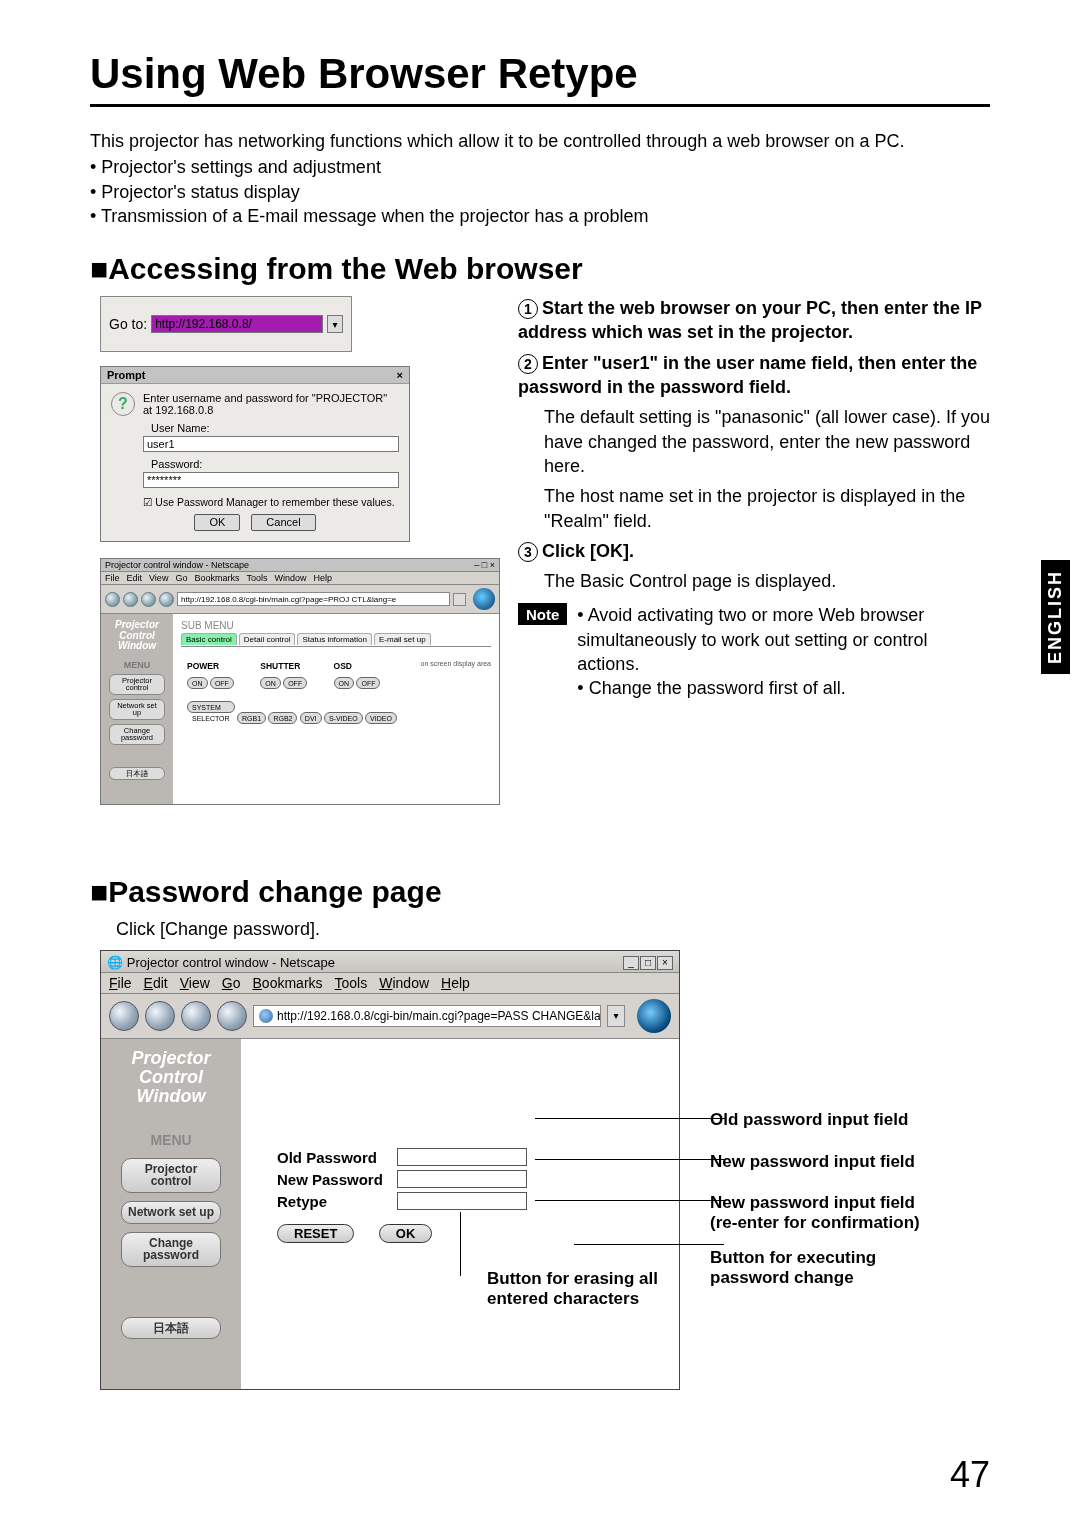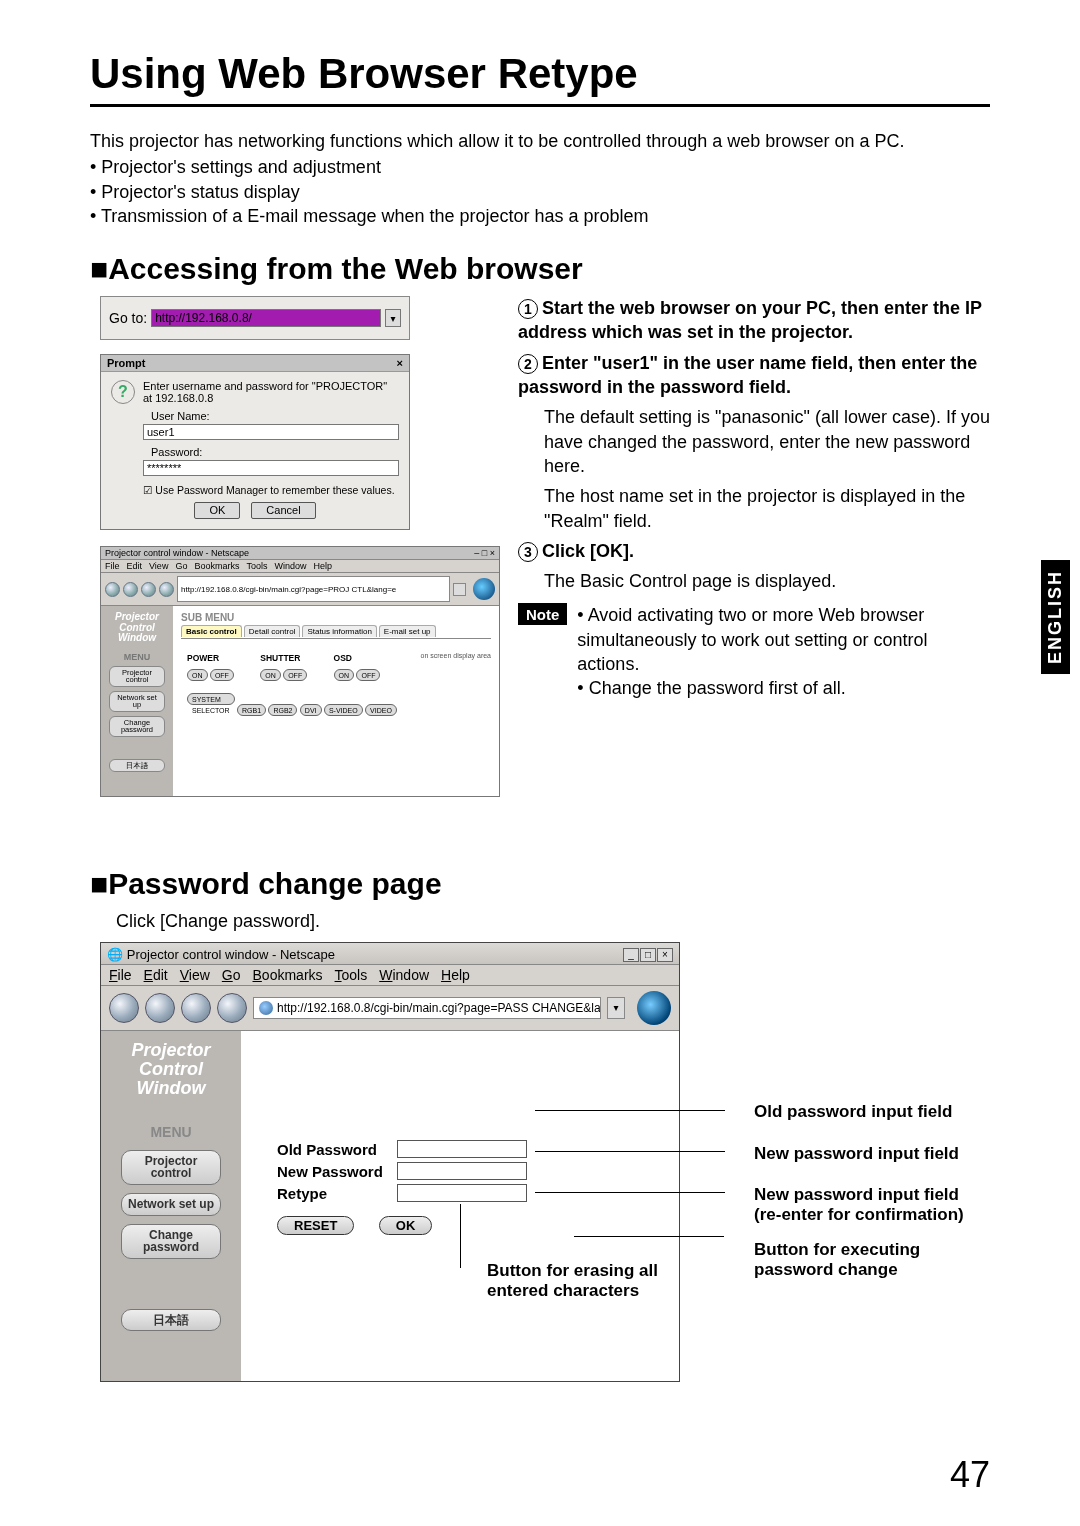--- a/index.html
+++ b/index.html
@@ -29,21 +29,21 @@
   .instrcol p { margin-bottom: 6px; }
   .instrcol .bold { font-weight: bold; }
   .circled { display:inline-block; border:1.4px solid #000; border-radius:50%; width:20px; height:20px; font-size:14px; text-align:center; line-height:18px; margin-right:4px; font-weight:bold; vertical-align:baseline; }
   .indented { margin-left: 26px; }
   .notebox { display:flex; gap:10px; margin-top:10px; }
   .notebadge { background:#000; color:#fff; font-weight:bold; padding:2px 8px; height:22px; font-size:15px; }
   .notelist { list-style:none; font-size:18px; line-height:1.35; }
   .notelist li:before { content:"• "; }
 
   
-  .urlbar { border:1px solid #888; background:#eceae6; padding:12px 8px; font-size:14px; margin:0 0 14px 10px; width:310px; font-family:"MS Sans Serif",Arial,sans-serif; }
+  .urlbar { border:1px solid #888; background:#eceae6; padding:18px 8px; font-size:14px; margin:0 0 14px 10px; width:252px; font-family:"MS Sans Serif",Arial,sans-serif; }
   .urlbar .goto { display:flex; align-items:center; gap:4px; }
   .urlbar .gotoinput { border:1px solid #777; background:#a21caf; height:18px; padding:0 3px; flex:1; font-size:12px; display:flex; align-items:center; }
   .dropbtn { width:16px; height:18px; border:1px solid #777; background:#ddd; display:flex; align-items:center; justify-content:center; font-size:10px; }
 
   
   .prompt { border:1px solid #777; width:310px; margin-left:10px; font-family:"MS Sans Serif",Arial,sans-serif; font-size:11px; background:#eceae6; margin-bottom:16px; }
   .prompt .titlebar { background:#c3c3c3; color:#000; font-weight:bold; padding:2px 6px; display:flex; justify-content:space-between; font-size:11px; border-bottom:1px solid #999; }
   .prompt .pbody { padding:8px 10px 10px 10px; }
   .prompt .picon { float:left; width:24px; height:24px; border:1.5px solid #888; border-radius:50%; text-align:center; line-height:22px; color:#3a6; font-weight:bold; font-size:16px; margin-right:8px; }
   .prompt .plabel { margin-top:6px; margin-left:40px; }
@@ -51,33 +51,33 @@
   .prompt .pchk { margin:8px 0 6px 32px; font-size:10.5px; }
   .prompt .pbtns { text-align:center; }
   .prompt .pbtn { display:inline-block; border:1px solid #555; background:#ddd; font-size:11px; padding:0 14px; height:17px; line-height:15px; margin:0 4px; border-radius:2px; }
 
   
   .nswin { border:1px solid #777; width:400px; margin-left:10px; font-family:"MS Sans Serif",Arial,sans-serif; font-size:9px; background:#d6d3cf; }
   .nstitle { background:#c3c3c3; padding:1px 4px; display:flex; justify-content:space-between; border-bottom:1px solid #888; font-size:9px; }
   .nsmenu { padding:1px 4px; border-bottom:1px solid #888; font-size:9px; display:flex; gap:7px; }
   .nstool { padding:3px 4px; border-bottom:1px solid #888; display:flex; align-items:center; gap:3px; }
   .nsball { width:15px; height:15px; border-radius:50%; background:radial-gradient(circle at 35% 35%, #eef, #8aa 60%, #678); border:1px solid #678; }
-  .nsurl { flex:1; border:1px solid #888; background:#fff; height:26px; font-size:8px; padding:0 3px; display:flex; align-items:center; overflow:hidden; white-space:nowrap; }
+  .nsurl { flex:1; border:1px solid #888; background:#fff; height:14px; font-size:8px; padding:0 3px; display:flex; align-items:center; overflow:hidden; white-space:nowrap; }
   .nsurlbtn { width:13px; height:13px; border:1px solid #888; background:#ddd; }
   .nslogo { width:22px; height:22px; border-radius:50%; background:radial-gradient(circle at 40% 40%, #6cf, #036); margin-left:4px; }
   .nsbody { display:flex; min-height:190px; }
   .nsside { width:72px; background:#bbb8b4; text-align:center; padding:6px 4px; }
   .nsside .pcw { color:#fff; font-style:italic; font-weight:bold; font-size:10px; line-height:1.05; margin-bottom:8px; }
   .nsside .mlabel { color:#777; font-weight:bold; font-size:9px; margin:6px 0 4px; }
   .nsbtn { display:block; border:1px solid #888; background:#ddd; border-radius:6px; font-size:7.5px; padding:2px 3px; margin:4px auto; width:56px; line-height:1; }
   .nsmain { flex:1; background:#fff; padding:6px 8px; position:relative; }
-  .nssub { color:#888; font-weight:bold; font-size:10px; margin-bottom:2px; }
+  .nssub { color:#888; font-weight:normal; font-size:10px; margin-bottom:2px; }
   .nstabrow { border-bottom:1px solid #888; padding-bottom:1px; margin-bottom:10px; font-size:8px; display:flex; gap:2px; }
   .nstab { border:1px solid #aaa; border-bottom:none; padding:1px 4px; background:#eee; border-radius:3px 3px 0 0; }
-  .nstab.active { background:#fef9c3; font-weight:bold; }
+  .nstab.active { background:#86efac; font-weight:normal; }
   .nsctrl { font-size:8.5px; }
   .nsctrl td { padding:2px 4px; vertical-align:middle; }
   .pill { display:inline-block; border:1px solid #666; border-radius:8px; font-size:7px; padding:0 4px; height:12px; line-height:11px; background:#ddd; }
   .tinynote { position:absolute; right:8px; top:46px; font-size:7px; color:#555; }
 
   
   .bigwin { border:1px solid #444; width:580px; margin:10px 0 0 10px; font-family:"MS Sans Serif",Arial,sans-serif; background:#d6d3cf; position:relative; }
   .bwtitle { background:linear-gradient(to bottom,#dcdad6,#c8c5c1); padding:3px 6px 2px 6px; display:flex; justify-content:space-between; align-items:center; font-size:13px; border-bottom:1px solid #888; }
   .bwtitle .wbtns span { display:inline-block; width:16px; height:14px; border:1px solid #666; background:#ddd; margin-left:1px; font-size:10px; text-align:center; line-height:12px; }
   .bwmenu { padding:2px 8px; font-size:14px; border-bottom:1px solid #888; display:flex; gap:12px; }
@@ -315,21 +315,21 @@
         <span class="pill2">RESET</span>
         <span class="pill2">OK</span>
       </div>
       <div class="resetnote">
         <span>Button for erasing all</span><br><span>entered characters</span>
       </div>
     </div>
   </div>
 </div>
 
-<div style="position:absolute; left:664px; top:160px; font-size:17px; font-weight:bold; line-height:1.15;">
+<div style="position:absolute; left:620px; top:160px; font-size:17px; font-weight:bold; line-height:1.15;">
   <div style="margin-bottom:22px">Old password input field</div>
   <div style="margin-bottom:22px">New password input field</div>
   <div style="margin-bottom:16px"><span>New password input field</span><br><span>(re-enter for confirmation)</span></div>
   <div><span>Button for executing</span><br><span>password change</span></div>
 </div>
 
 <div class="leader" style="left:445px; top:168px; width:190px;"></div>
 <div class="leader" style="left:445px; top:209px; width:190px;"></div>
 <div class="leader" style="left:445px; top:250px; width:190px;"></div>
 <div class="leader" style="left:484px; top:294px; width:150px;"></div>

